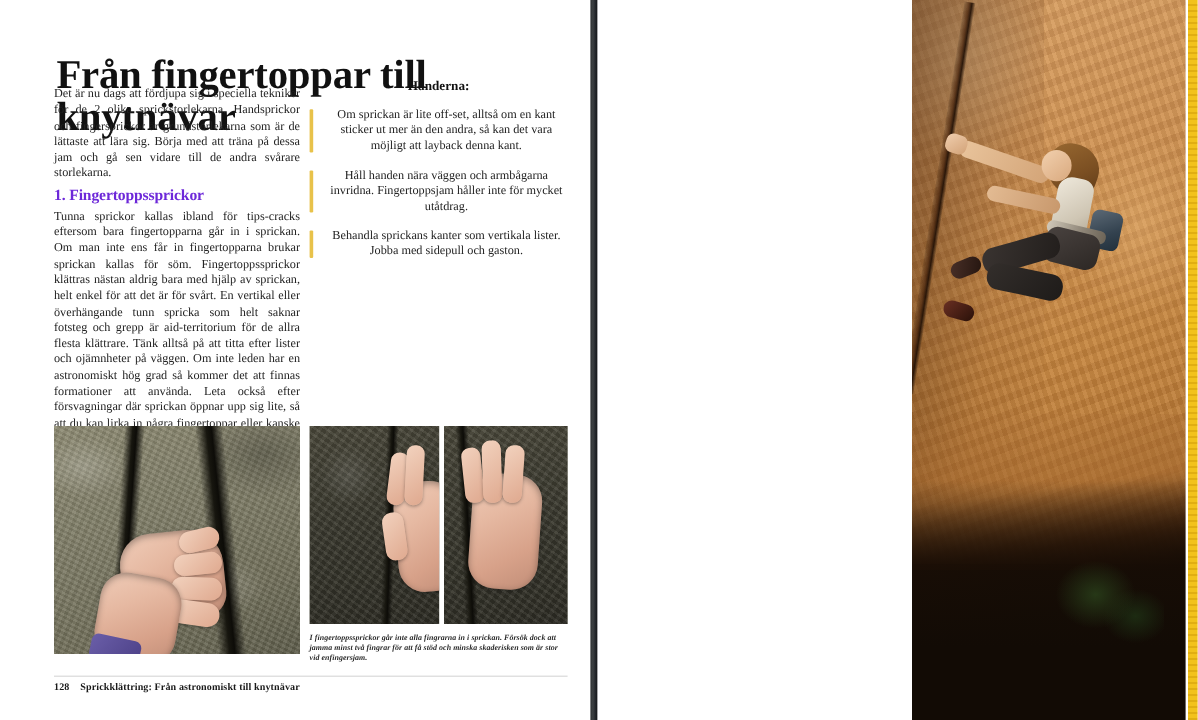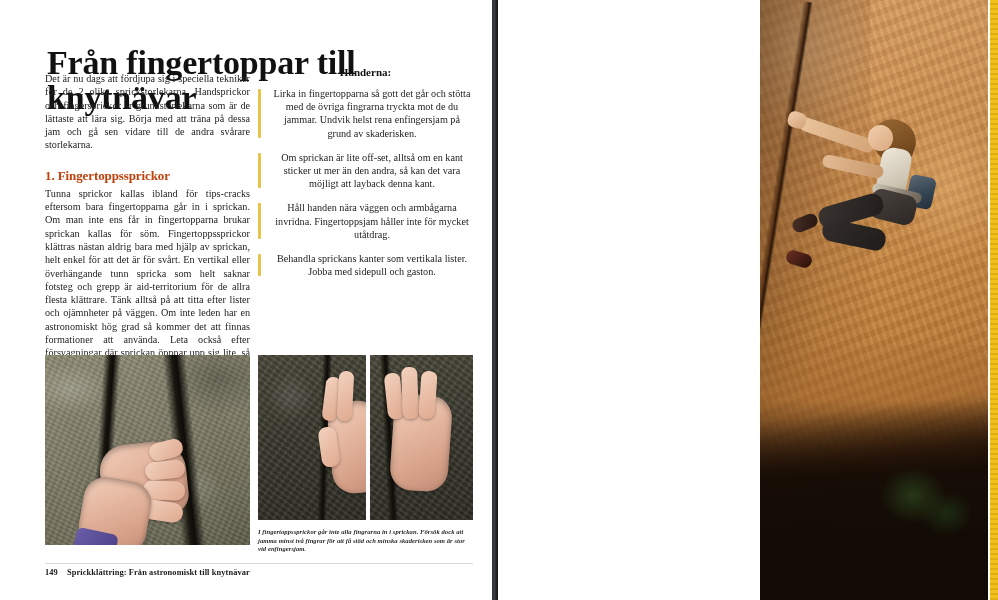--- a/index.html
+++ b/index.html
@@ -17,21 +17,21 @@
          font-family:"Liberation Serif",serif;font-weight:700;font-size:34px;
          letter-spacing:-0.2px;color:#111111;line-height:1.05;}
 
   
   .col-a{position:absolute;left:45px;top:72px;width:205px;}
   .col-b{position:absolute;left:258px;top:66px;width:215px;text-align:center;}
 
   .bodytext{font-size:10.2px;line-height:13.3px;text-align:justify;color:#232323;
             margin:0 0 0 0;}
 
-  .subhead{font-size:13px;font-weight:700;color:#c2410c;margin:16px 0 3px 0;
+  .subhead{font-size:13px;font-weight:700;color:#6d28d9;margin:3px 0 3px 0;
            letter-spacing:-0.1px;}
 
   .colhead{font-size:11px;font-weight:700;color:#111111;margin:0 0 9px 0;}
 
   
   .goldlist{list-style:none;margin:0;padding:0;}
   .goldlist li{position:relative;padding-left:13px;margin:0 0 11px 0;
                font-size:10.2px;line-height:13.2px;color:#232323;}
   .goldlist li:last-child{margin-bottom:0;}
   .goldlist li .bar{position:absolute;left:0;top:2px;bottom:2px;width:2.6px;
@@ -141,21 +141,21 @@
 
     <div class="col-a">
       <p class="bodytext">Det är nu dags att fördjupa sig i speciella tekniker för de 2 olika sprickstorlekarna. Handsprickor och fingersprickor är grundstorlekarna som är de lättaste att lära sig. Börja med att träna på dessa jam och gå sen vidare till de andra svårare storlekarna.</p>
       <h2 class="subhead">1. Fingertoppssprickor</h2>
       <p class="bodytext">Tunna sprickor kallas ibland för tips-cracks eftersom bara fingertopparna går in i sprickan. Om man inte ens får in fingertopparna brukar sprickan kallas för söm. Fingertoppssprickor klättras nästan aldrig bara med hjälp av sprickan, helt enkel för att det är för svårt. En vertikal eller överhängande tunn spricka som helt saknar fotsteg och grepp är aid-territorium för de allra flesta klättrare. Tänk alltså på att titta efter lister och ojämnheter på väggen. Om inte leden har en astronomiskt hög grad så kommer det att finnas formationer att använda. Leta också efter försvagningar där sprickan öppnar upp sig lite, så att du kan lirka in några fingertoppar eller kanske sätta in tåspetsen.</p>
     </div>
 
     <div class="col-b">
       <h3 class="colhead">Händerna:</h3>
       <ul class="goldlist">
-        <li><span class="bar"></span><span>Lirka in fingertopparna så gott det går och stötta med de övriga fingrarna tryckta mot de du jammar. Undvik helst rena enfingersjam på grund av skaderisken.</span></li>
+        <li><span class="bar"></span></li>
         <li><span class="bar"></span><span>Om sprickan är lite off-set, alltså om en kant sticker ut mer än den andra, så kan det vara möjligt att layback denna kant.</span></li>
         <li><span class="bar"></span><span>Håll handen nära väggen och armbågarna invridna. Fingertoppsjam håller inte för mycket utåtdrag.</span></li>
         <li><span class="bar"></span><span>Behandla sprickans kanter som vertikala lister. Jobba med sidepull och gaston.</span></li>
       </ul>
     </div>
 
     <div class="photo photo-1">
       <div class="rock tex-grey"></div>
       <div class="crack" style="left:52px;top:-10px;width:16px;height:230px;transform:rotate(4deg);"></div>
       <div class="crack" style="left:128px;top:-10px;width:22px;height:215px;transform:rotate(-6deg);"></div>
@@ -183,21 +183,21 @@
       <div class="hand" style="left:22px;top:40px;width:58px;height:96px;border-radius:22px;transform:rotate(4deg);"></div>
       <div class="finger" style="left:16px;top:18px;width:16px;height:46px;border-radius:7px;transform:rotate(-6deg);"></div>
       <div class="finger" style="left:32px;top:12px;width:16px;height:52px;border-radius:7px;transform:rotate(-2deg);"></div>
       <div class="finger" style="left:50px;top:16px;width:16px;height:48px;border-radius:7px;transform:rotate(4deg);"></div>
     </div>
 
     <div class="caption caption-left">I fingertoppssprickor går inte alla fingrarna in i sprickan. Försök dock att jamma minst två fingrar för att få stöd och minska skaderisken som är stor vid enfingersjam.</div>
 
     <div class="rule"></div>
     <div class="footer">
-      <span class="pagenum">149</span><span>Sprickklättring: Från astronomiskt till knytnävar</span>
+      <span class="pagenum">128</span><span>Sprickklättring: Från astronomiskt till knytnävar</span>
     </div>
   </div>
 
   <div class="spine"></div>
 
   <div class="page-right">
 
     
 
     

